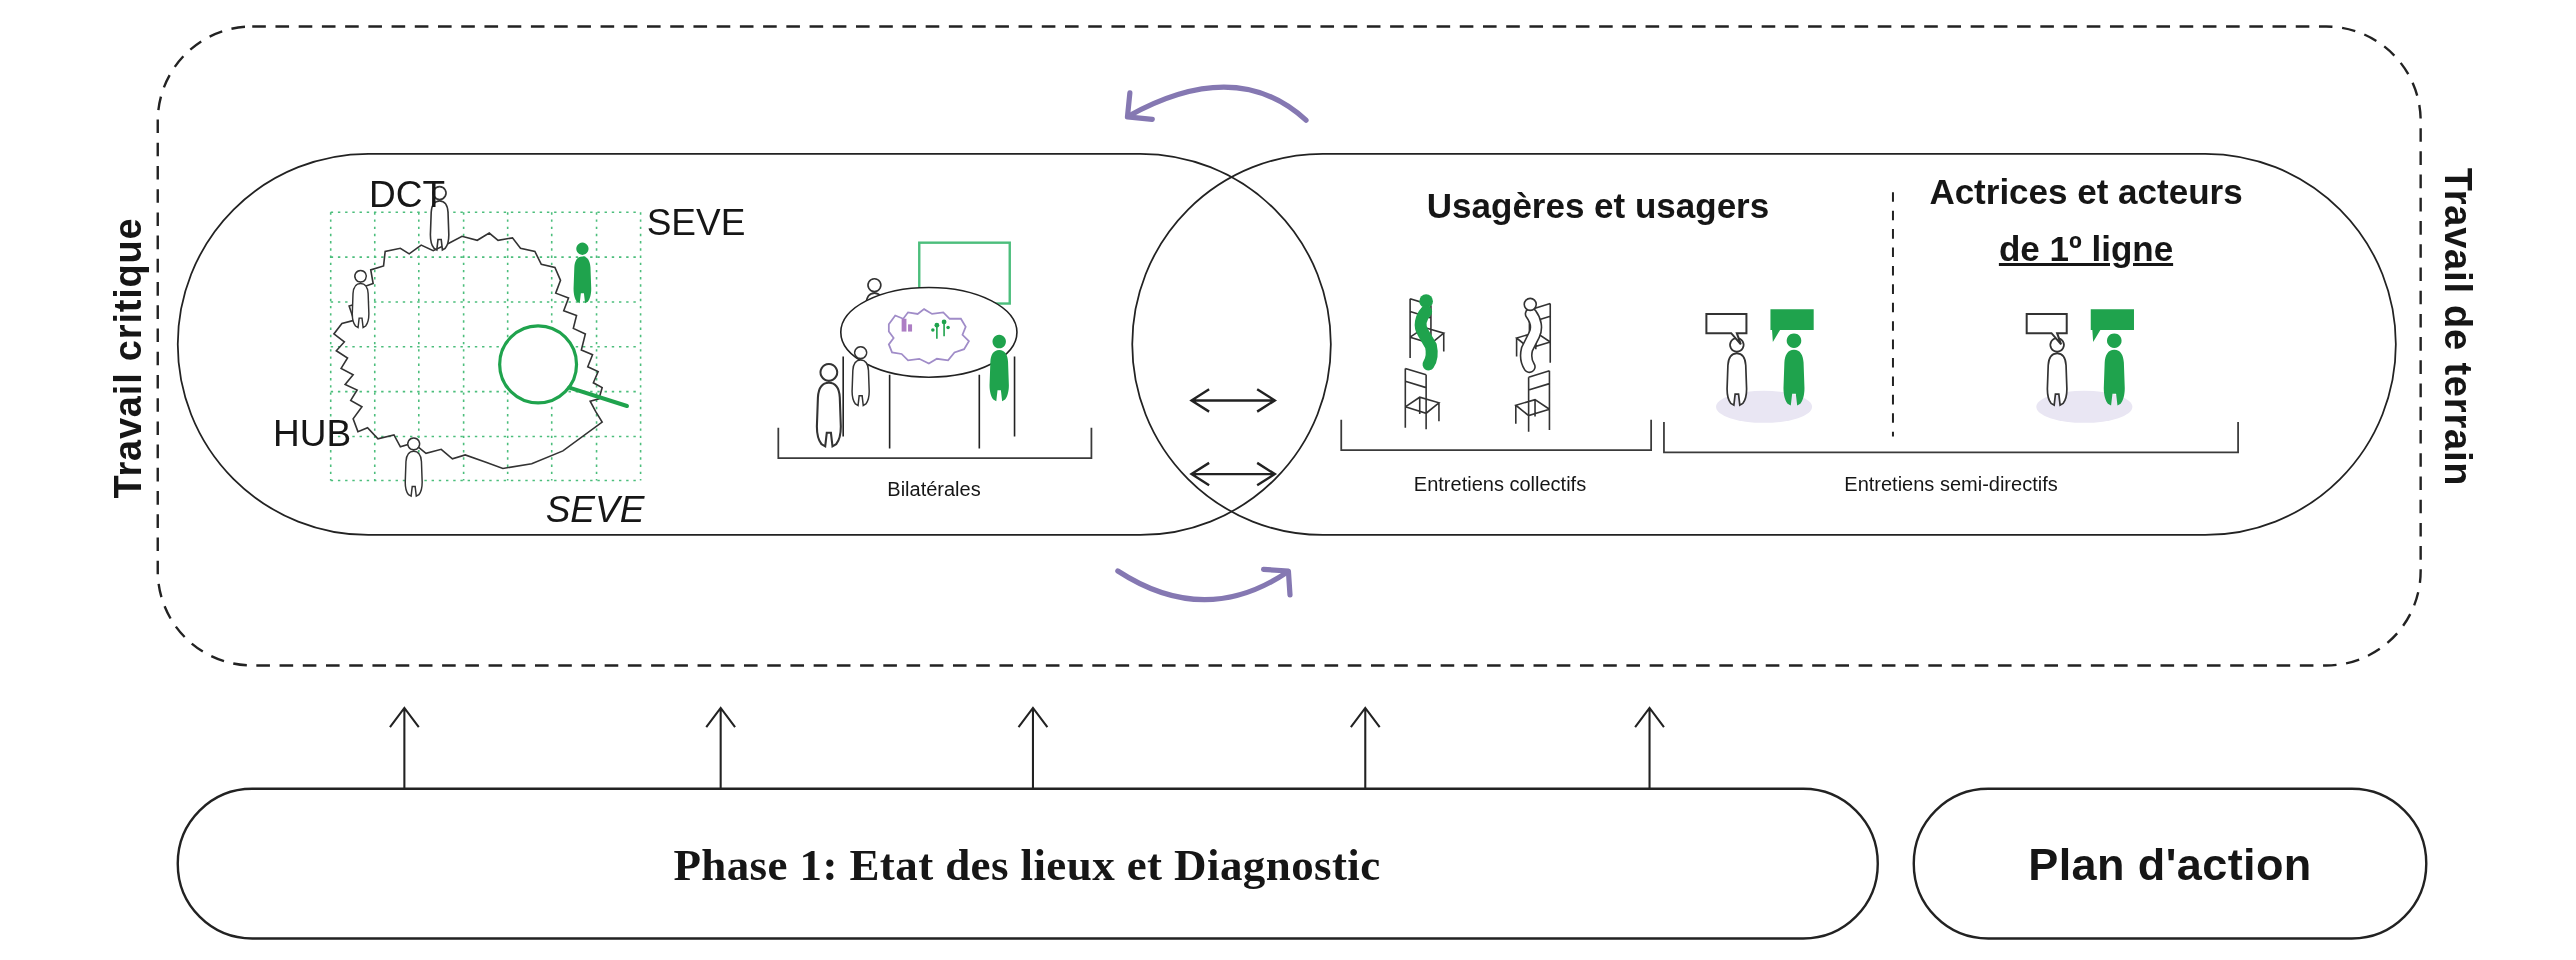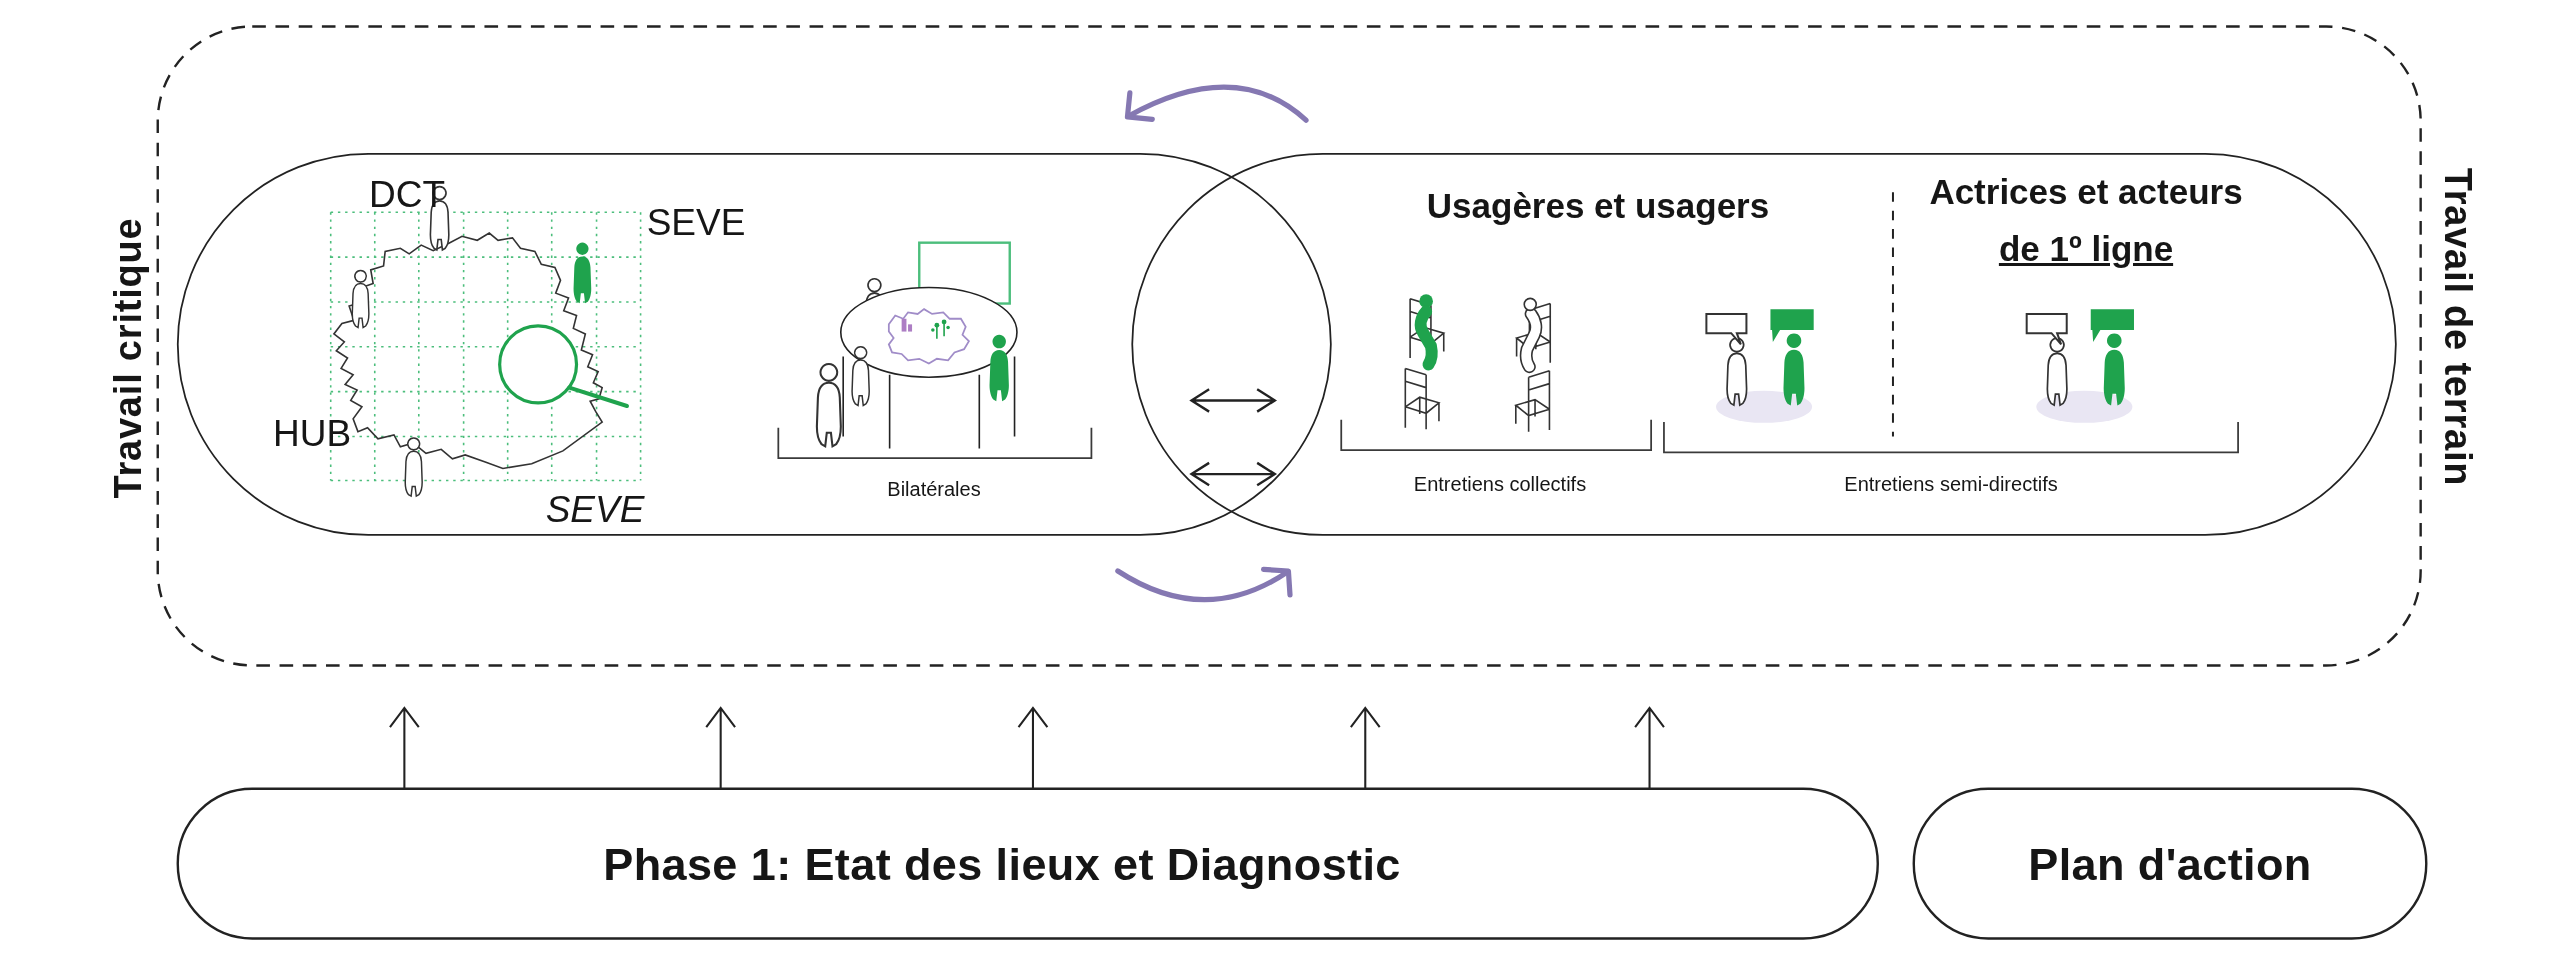--- a/index.html
+++ b/index.html
@@ -191,17 +191,17 @@
 
 <div class="label sec-label" style="left:934px;top:489px;">Bilatérales</div>
 
 <div class="label heading" style="left:1598px;top:206px;">Usagères et usagers</div>
 <div class="label heading" style="left:2086px;top:192px;text-align:right;">Actrices et acteurs</div>
 <div class="label heading" style="left:2086px;top:249px;text-decoration:underline;">de 1º ligne</div>
 
 <div class="label sec-label" style="left:1951px;top:484px;">Entretiens semi-directifs</div>
 <div class="label sec-label" style="left:1500px;top:484px;">Entretiens collectifs</div>
 
-<div class="label pill-label" style="left:1002px;top:865px;">Phase 1: Etat des lieux et Diagnostic</div>
+<div class="label pill-label" style="left:1027px;top:865px;font-family:Liberation Serif, serif;">Phase 1: Etat des lieux et Diagnostic</div>
 <div class="label pill-label" style="left:2170px;top:865px;">Plan d'action</div>
 
 </div>
 
 
 </body></html>

